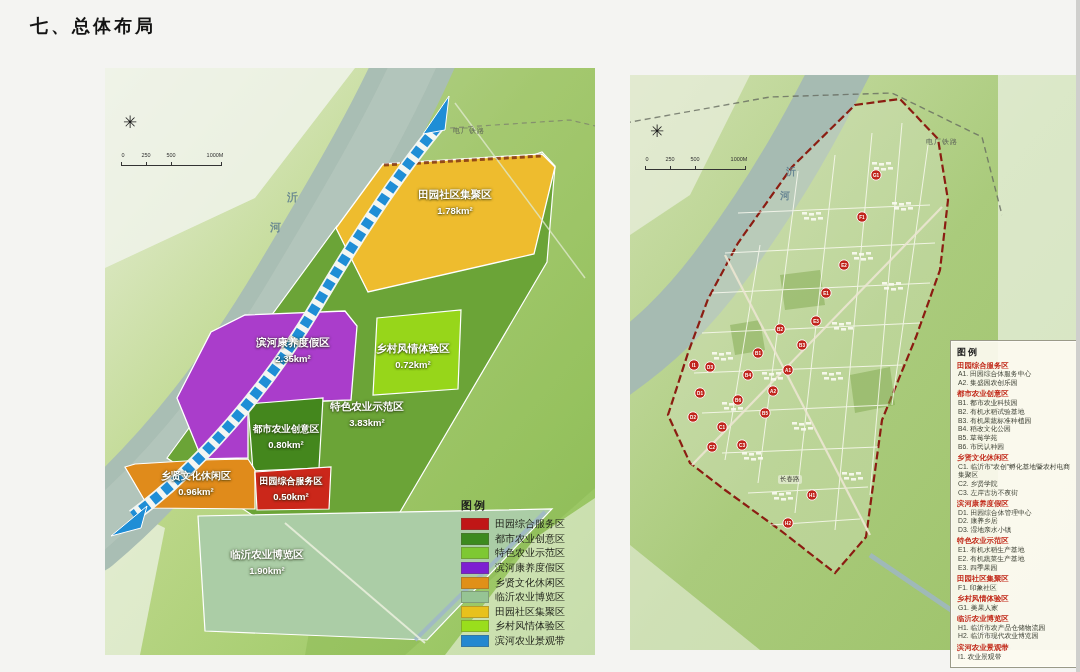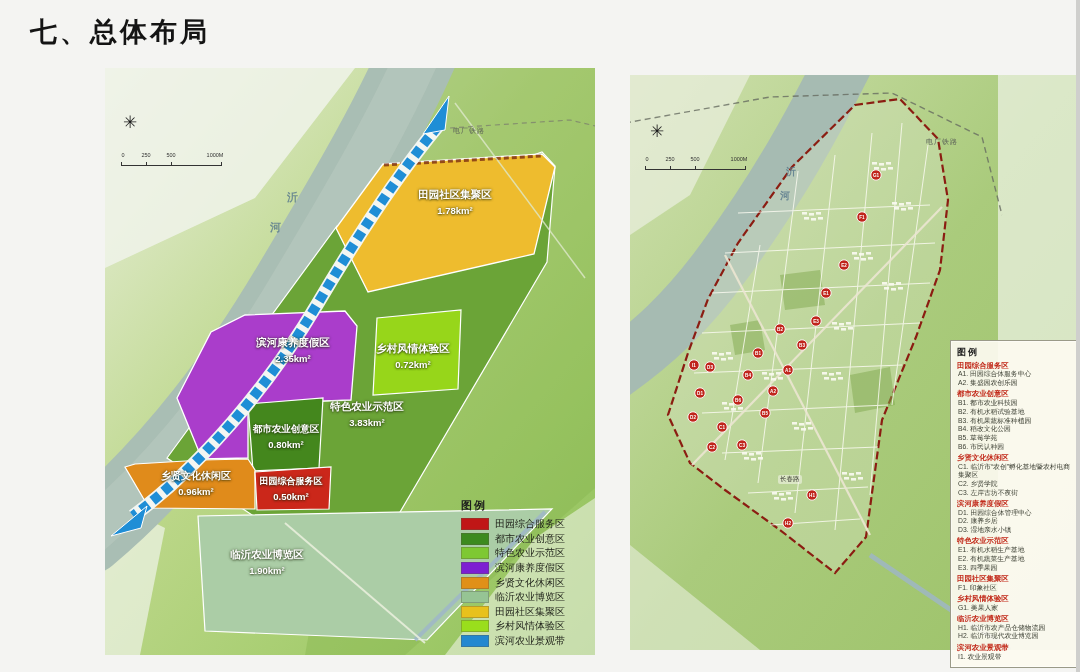--- a/index.html
+++ b/index.html
@@ -1,19 +1,19 @@
 <!DOCTYPE html>
 <html><head>
 <meta charset="utf-8">
 <style>
   html,body{margin:0;padding:0;background:#e9e9e7;}
   #stage{position:relative;width:1080px;height:672px;background:#f4f4f2;overflow:hidden;
          font-family:"Liberation Sans","DejaVu Sans",sans-serif;}
   .page-title{position:absolute;left:30px;top:14px;font-family:"Liberation Serif","DejaVu Serif",serif;
-         font-size:27px;color:#141414;letter-spacing:3px;font-weight:600;}
+         font-size:18px;color:#141414;letter-spacing:3px;font-weight:600;}
   .map-panel{position:absolute;}
   .map-panel svg{display:block;}
   .overlay{position:absolute;left:0;top:0;width:100%;height:100%;pointer-events:none;}
   .zone-label{position:absolute;transform:translate(-50%,-50%);text-align:center;white-space:nowrap;
          color:#fff;font-weight:bold;font-size:10.5px;
          text-shadow:0 0 3px rgba(30,40,10,.75),0 1px 2px rgba(30,40,10,.6);}
   .zone-label .area{font-size:9.5px;font-weight:bold;display:block;margin-top:3px;}
   .compass{position:absolute;font-size:17px;color:#1a1a1a;line-height:1;}
   .scalebar{position:absolute;width:100px;height:14px;}
   .scalebar .bar{position:absolute;left:0;right:0;bottom:2px;border-bottom:1.6px solid #333;}

